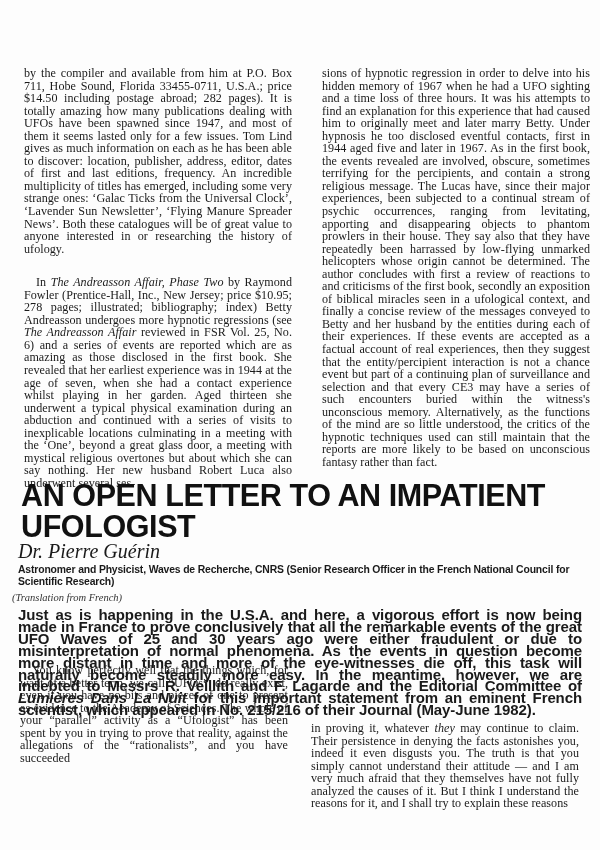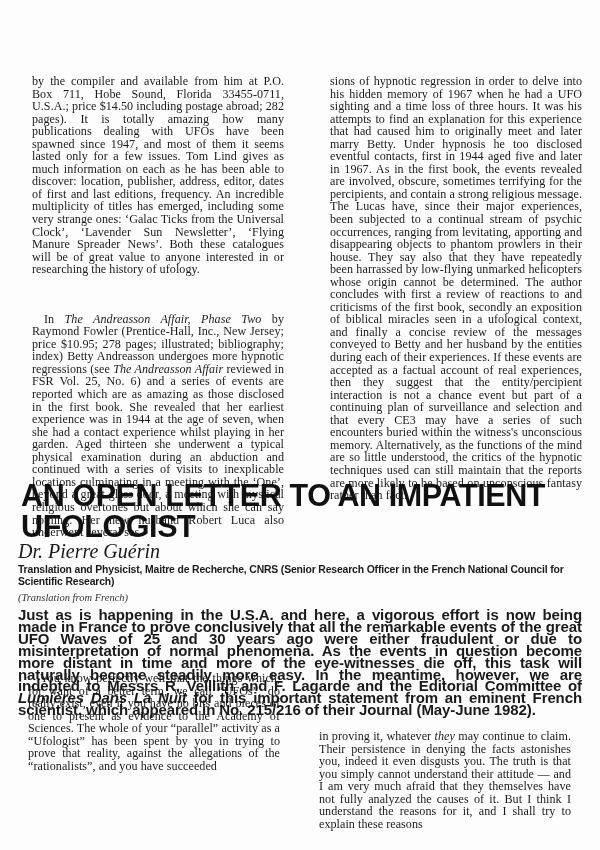--- a/index.html
+++ b/index.html
@@ -6,21 +6,21 @@
     body {
       width: 600px; height: 850px; background: #fdfdfd; overflow: hidden;
       position: relative; color: #1a1a1a;
       font-family: "Liberation Serif", "DejaVu Serif", serif;
     }
     .col {
       position: absolute; width: 276px;
       font-size: 12.1px; line-height: 12.55px; text-align: justify;
       letter-spacing: 0.05px;
     }
-    .col p { margin: 12px; }
+    .col p { margin: 4px; }
     .col p.indent { text-indent: 12px; }
     .gap { height: 13px; }
     #col-top-left { left: 20px; top: 63px; }
     #col-top-right { left: 318px; top: 63px; }
     #article-title {
       position: absolute; left: 18px; top: 477px; width: 570px;
       font-family: "Liberation Sans", "DejaVu Sans", sans-serif;
       font-weight: bold; font-size: 30.5px; line-height: 31px;
       letter-spacing: -0.4px; color: #111; margin: 3px;
     }
@@ -28,21 +28,21 @@
       position: absolute; left: 18px; top: 540px;
       font-family: "Liberation Serif", serif; font-style: italic;
       font-size: 20px; line-height: 22px; color: #1a1a1a;
     }
     #affiliation {
       position: absolute; left: 18px; top: 564px; width: 570px;
       font-family: "Liberation Sans", sans-serif; font-weight: bold;
       font-size: 10.4px; line-height: 12px; color: #1a1a1a; letter-spacing: -0.15px;
     }
     #translation-note {
-      position: absolute; left: 18px; top: 592px;
+      position: absolute; left: 12px; top: 592px;
       font-family: "Liberation Serif", serif; font-style: italic;
       font-size: 10.5px; line-height: 12px; color: #333;
     }
     #editor-note {
       position: absolute; left: 18px; top: 609px; width: 564px;
       font-family: "Liberation Sans", sans-serif; font-weight: bold;
       font-size: 15px; line-height: 11.9px; text-align: justify;
       letter-spacing: -0.1px; color: #1a1a1a;
     }
     #editor-note em { font-style: italic; }
@@ -58,21 +58,21 @@
   <div class="gap"></div>
   <p class="indent"><span>In </span><em>The Andreasson Affair, Phase Two</em><span> by Raymond Fowler (Prentice-Hall, Inc., New Jersey; price $10.95; 278 pages; illustrated; bibliography; index) Betty Andreasson undergoes more hypnotic regressions (see </span><em>The Andreasson Affair</em><span> reviewed in FSR Vol. 25, No. 6) and a series of events are reported which are as amazing as those disclosed in the first book. She revealed that her earliest experience was in 1944 at the age of seven, when she had a contact experience whilst playing in her garden. Aged thirteen she underwent a typical physical examination during an abduction and continued with a series of visits to inexplicable locations culminating in a meeting with the ‘One’, beyond a great glass door, a meeting with mystical religious overtones but about which she can say nothing. Her new husband Robert Luca also underwent several ses-</span></p>
 </div>
 
 <div id="col-top-right" class="col">
   <p>sions of hypnotic regression in order to delve into his hidden memory of 1967 when he had a UFO sighting and a time loss of three hours. It was his attempts to find an explanation for this experience that had caused him to originally meet and later marry Betty. Under hypnosis he too disclosed eventful contacts, first in 1944 aged five and later in 1967. As in the first book, the events revealed are involved, obscure, sometimes terrifying for the percipients, and contain a strong religious message. The Lucas have, since their major experiences, been subjected to a continual stream of psychic occurrences, ranging from levitating, apporting and disappearing objects to phantom prowlers in their house. They say also that they have repeatedly been harrassed by low-flying unmarked helicopters whose origin cannot be determined. The author concludes with first a review of reactions to and criticisms of the first book, secondly an exposition of biblical miracles seen in a ufological context, and finally a concise review of the messages conveyed to Betty and her husband by the entities during each of their experiences. If these events are accepted as a factual account of real experiences, then they suggest that the entity/percipient interaction is not a chance event but part of a continuing plan of surveillance and selection and that every CE3 may have a series of such encounters buried within the witness's unconscious memory. Alternatively, as the functions of the mind are so little understood, the critics of the hypnotic techniques used can still maintain that the reports are more likely to be based on unconscious fantasy rather than fact.</p>
 </div>
 
 <h1 id="article-title">AN OPEN LETTER TO AN IMPATIENT UFOLOGIST</h1>
 <div id="author">Dr. Pierre Guérin</div>
-<div id="affiliation">Translation and Physicist, Maitre de Recherche, CNRS (Senior Research Officer in the French National Council for Scientific Research)</div>
+<div id="affiliation">Astronomer and Physicist, Waves de Recherche, CNRS (Senior Research Officer in the French National Council for Scientific Research)</div>
 <div id="translation-note">(Translation from French)</div>
 
 <div id="editor-note">
   <span>Just as is happening in the U.S.A. and here, a vigorous effort is now being made in France to prove conclusively that all the remarkable events of the great UFO Waves of 25 and 30 years ago were either fraudulent or due to misinterpretation of normal phenomena. As the events in question become more distant in time and more of the eye-witnesses die off, this task will naturally become steadily more easy. In the meantime, however, we are indebted to Messrs R. Veillith and F. Lagarde and the Editorial Committee of </span><em>Lumières Dans La Nuit</em><span> for this important statement from an eminent French scientist, which appeared in No. 215/216 of their Journal (May-June 1982).</span>
 </div>
 
 <div id="col-bottom-left" class="col">
   <p class="indent">You know perfectly well that the things which, for want of a better term, we call “UFOs”, do really exist, even if you have no bits and pieces of one to present as evidence to the Academy of Sciences. The whole of your “parallel” activity as a “Ufologist” has been spent by you in trying to prove that reality, against the allegations of the “rationalists”, and you have succeeded</p>
 </div>
 

